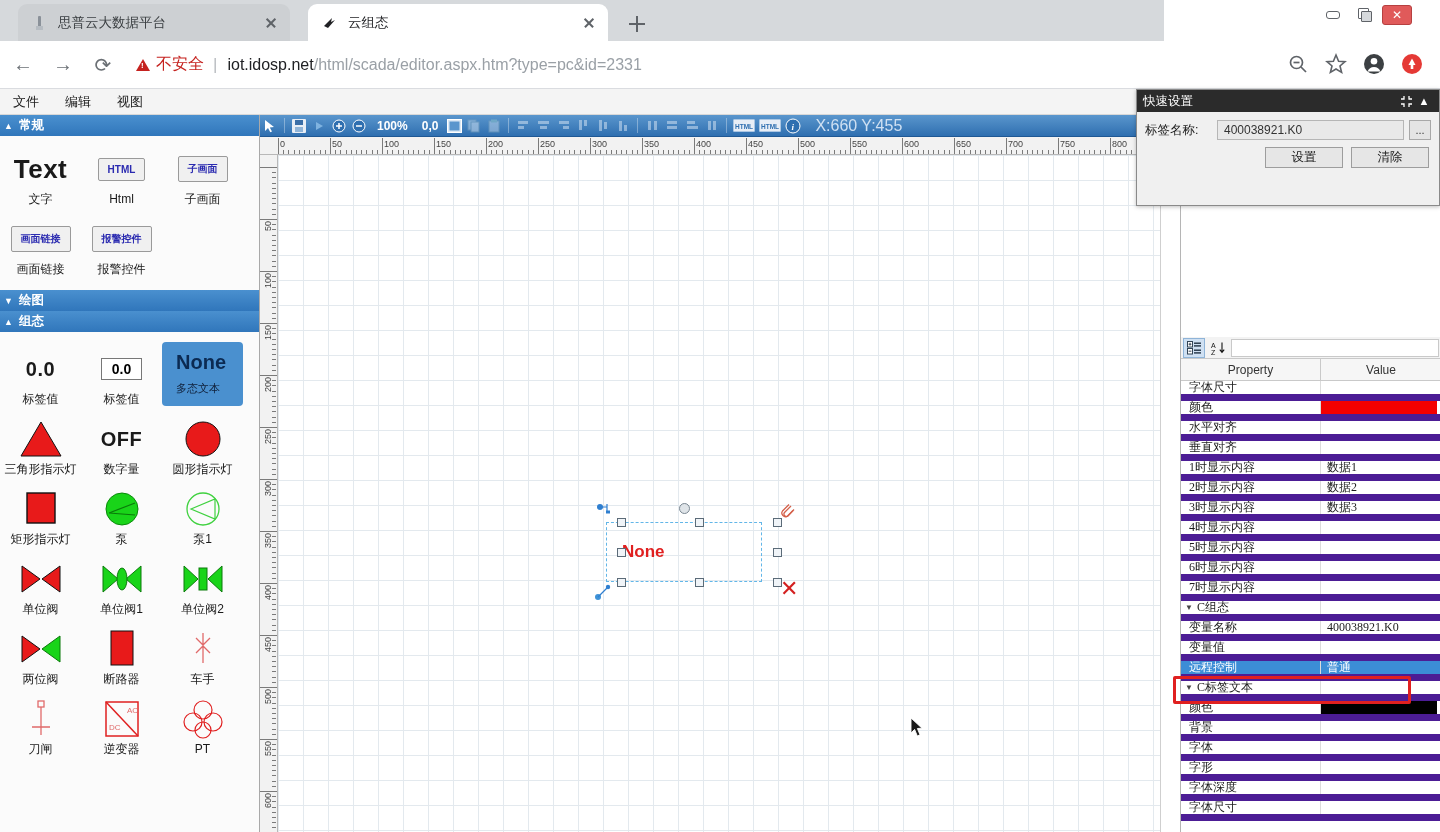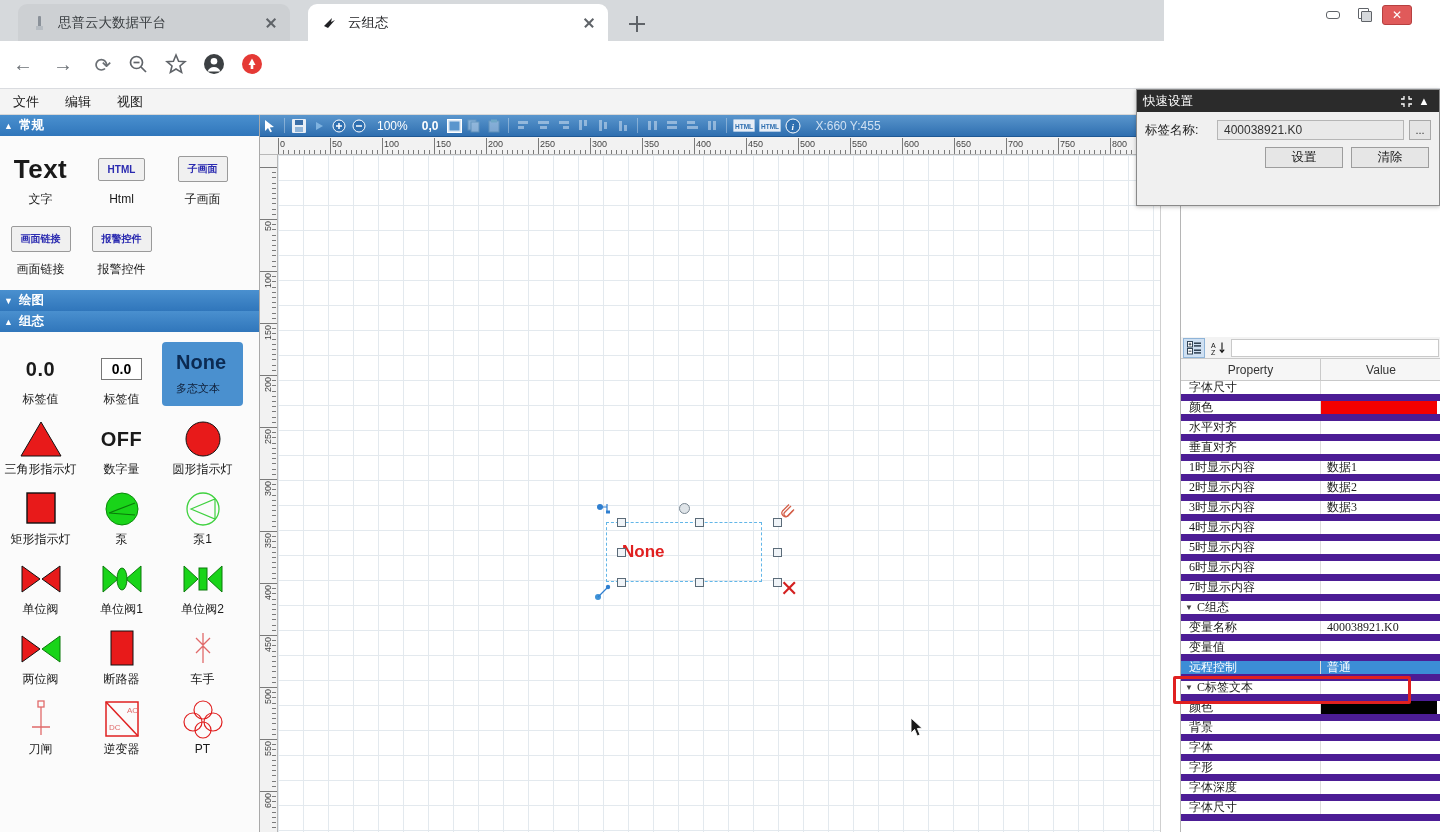--- a/index.html
+++ b/index.html
@@ -163,23 +163,23 @@
     background:#ffffff; overflow:hidden;
   }
   .ed-toolbar {
     position:absolute; top:0; left:0; width:920px; height:22px;
     background: linear-gradient(#5a96cd, #2f6fb0);
     display:flex; align-items:center; color:#e9f2fb; font-size:11px;
     border-bottom:1px solid #1f5894;
   }
   .tb-sep { width:1px; height:15px; background:#ffffff55; margin:0 4px; }
   .tbi { width:20px;height:18px; display:flex;align-items:center;justify-content:center; position:relative; }
-  .tb-zoomlabel { font-size:12px; font-weight:normal; color:#fff; padding:0 8px; }
+  .tb-zoomlabel { font-size:12px; font-weight:bold; color:#fff; padding:0 8px; }
   .tb-coord { font-size:12px; font-weight:bold; color:#fff; padding:0 6px;}
-  .tb-xy { font-size:12px; color:#cfe0f2; margin-left:12px; }
+  .tb-xy { font-size:16px; color:#cfe0f2; margin-left:12px; }
 
   .ruler-h {
     position:absolute; top:22px; left:0; width:920px; height:18px;
     background:#f2f2f2; border-bottom:1px solid #b8b8b8; overflow:hidden;
   }
   .ruler-v {
     position:absolute; top:40px; left:0; width:18px; height:677px;
     background:#f2f2f2; border-right:1px solid #b8b8b8; overflow:hidden;
   }
   .rtick { position:absolute; background:#7a7a7a; }
@@ -314,20 +314,27 @@
       <div class="wc-btn wc-min"></div>
       <div class="wc-btn wc-restore"></div>
       <div class="wc-close">✕</div>
     </div>
   </div>
 
   <div class="browser-toolbar">
     <div class="nav-btn">←</div>
     <div class="nav-btn">→</div>
     <div class="nav-btn">⟳</div>
+    <div class="addr-wrap">
+      <span class="warn-tri"></span>
+      <span class="warn-text">不安全</span>
+      <span class="addr-sep">|</span>
+      <span class="url-host">iot.idosp.net</span>
+        <span class="url-rest">/html/scada/editor.aspx.htm?type=pc&amp;id=2331</span>
+    </div>
     <div class="tb-icons">
       <div class="tb-ico">
         <svg width="24" height="24" viewBox="0 0 24 24" fill="none" stroke="#5f6368" stroke-width="1.7">
           <circle cx="10.5" cy="10.5" r="6"></circle>
             <line x1="15" y1="15" x2="20" y2="20"></line>
           <line x1="7.5" y1="10.5" x2="13.5" y2="10.5"></line>
         </svg>
       </div>
       <div class="tb-ico">
         <svg width="24" height="24" viewBox="0 0 24 24" fill="none" stroke="#5f6368" stroke-width="1.6">

